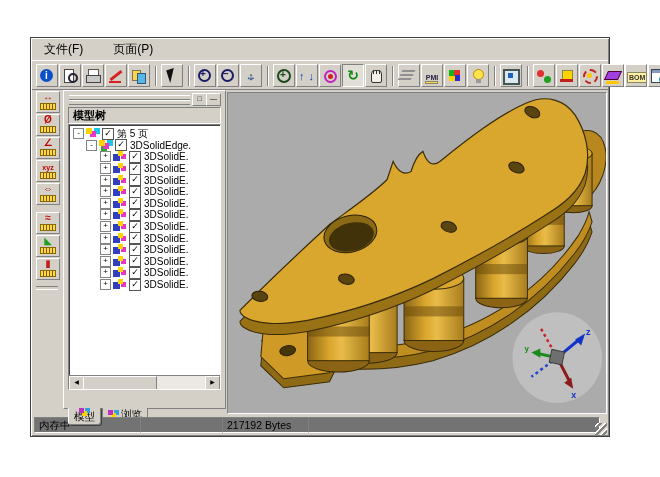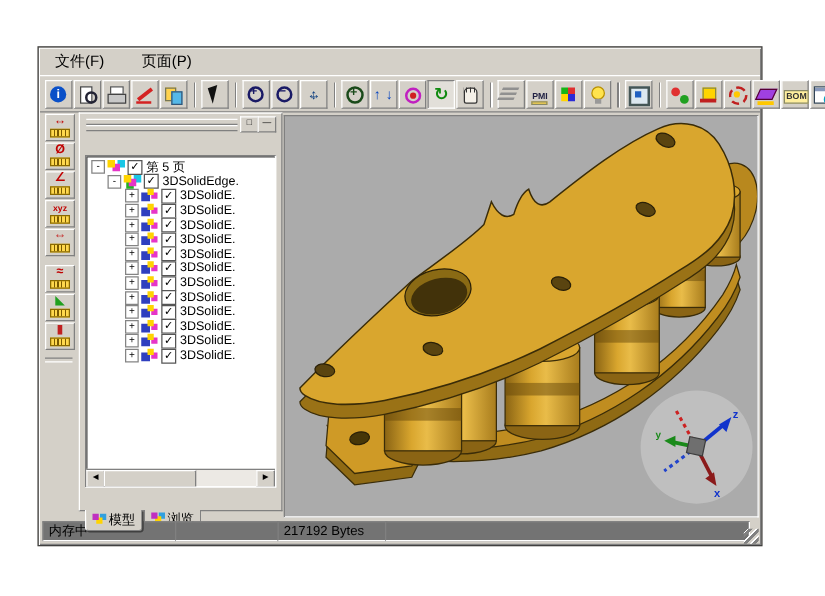--- a/index.html
+++ b/index.html
@@ -121,21 +121,21 @@
        text-align:center;margin-right:3px;font-weight:bold;}
   .hscroll{position:absolute;left:0;right:0;bottom:0;height:13px;background:#ece9e4;border-top:1px solid #808080;}
   .sbtn{position:absolute;top:0;width:13px;height:12px;background:#d4d0c8;border:1px solid;
         border-color:#fff #808080 #808080 #fff;font-size:6px;line-height:11px;text-align:center;}
   .sbtn.left{left:0;} .sbtn.right{right:0;}
   .sthumb{position:absolute;left:14px;top:0;width:72px;height:12px;background:#d4d0c8;border:1px solid;
           border-color:#fff #808080 #808080 #fff;}
   .tabs{position:absolute;left:4px;bottom:-16px;height:16px;display:flex;}
   .tab{display:flex;align-items:center;gap:2px;height:14px;padding:0 5px;font-size:10.5px;background:#d4d0c8;
        border:1px solid #808080;border-top:none;border-radius:0 0 3px 3px;margin-right:1px;}
-  .tab.active{height:16px;border-left-color:#fff;box-shadow:1px 1px 0 #404040;z-index:2;}
+  .tab.active{height:16px;border-left-color:#fff;box-shadow:1px 1px 0 #404040;z-index:2;flex-direction:column;}
   .tabicon{position:relative;width:11px;height:10px;}
   .tabicon::before{content:"";position:absolute;left:0;top:0;width:5px;height:5px;background:#c030c0;
                    box-shadow:3px 3px 0 #ffd400,6px 0 0 #30a0e0;}
   
   .viewport{position:absolute;left:195px;top:3px;right:1px;bottom:3px;background:#ababab;
             border:1px solid;border-color:#808080 #fff #fff #808080;overflow:hidden;}
   .viewport svg{display:block;width:100%;height:100%;}
   
   .statusbar{position:absolute;left:1px;right:1px;bottom:1px;height:18px;padding-top:2px;}
   .sfield{position:absolute;top:2px;height:14px;border:1px solid;border-color:#808080 #fff #fff #808080;
@@ -271,20 +271,21 @@
         <div class="lt-sep"></div>
       </div>
 
       <div class="panel">
         <div class="phead">
           <div class="grip"></div>
           <div class="grip grip2"></div>
           <div class="pbtn b1">□</div>
           <div class="pbtn b2">—</div>
         </div>
+        <div class="ptitle">模型树</div>
 
         <div class="treebox">
           <div style="height:3px;"></div>
           <div class="trow indent1">
             <span class="expand">-</span>
             <span class="cubes cubes-root"></span>
             <span class="cbx">✓</span>
             <span>第 5 页</span>
           </div>
           <div class="trow indent2">

